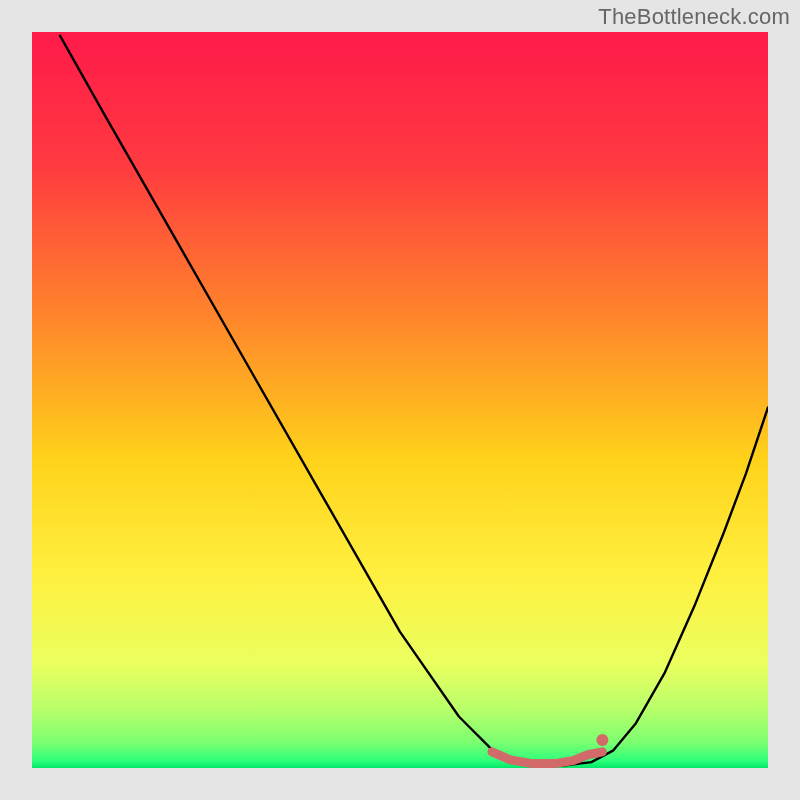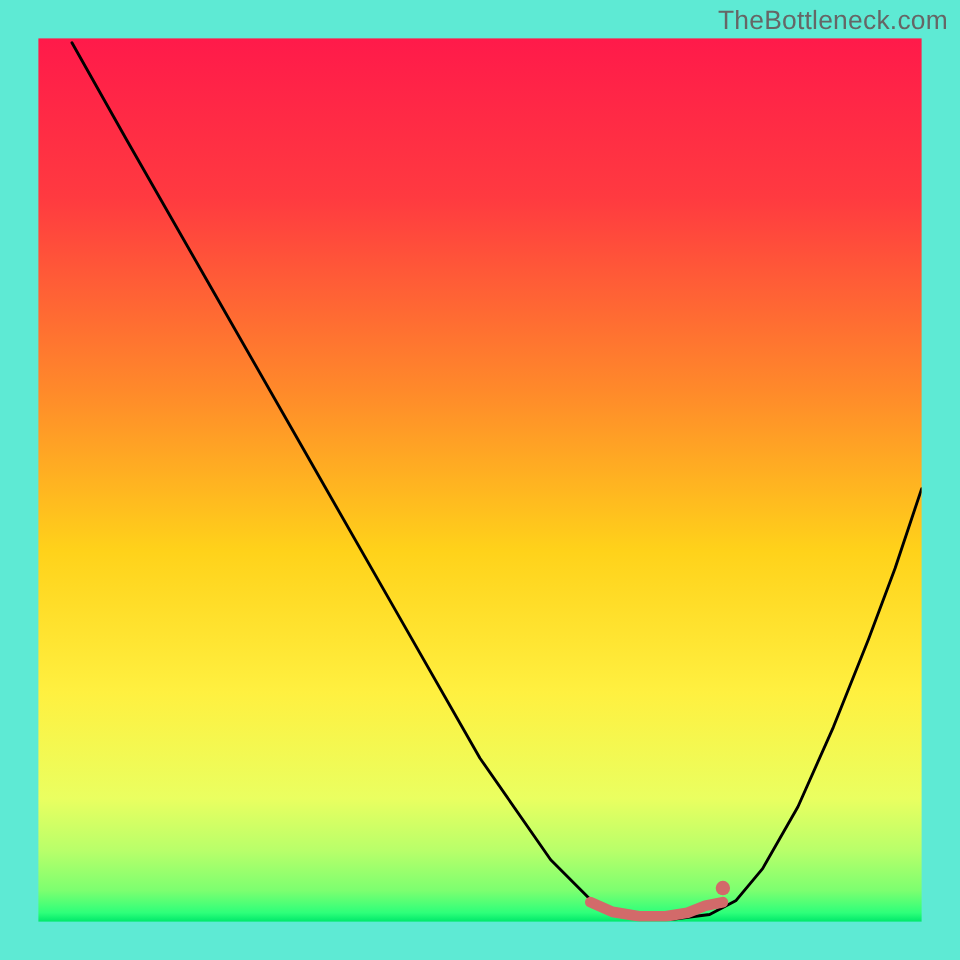--- a/index.html
+++ b/index.html
@@ -7,21 +7,21 @@
     padding: 0;
     width: 800px;
     height: 800px;
     background: #000;
     overflow: hidden;
   }
   .frame {
     position: relative;
     width: 800px;
     height: 800px;
-    background: #5eead4;
+    background: #e5e5e5;
   }
   .watermark {
     position: absolute;
     top: 4px;
     right: 10px;
     color: #666;
     font-family: Arial, Helvetica, sans-serif;
     font-size: 22px;
     letter-spacing: 0.2px;
     font-weight: 400;

